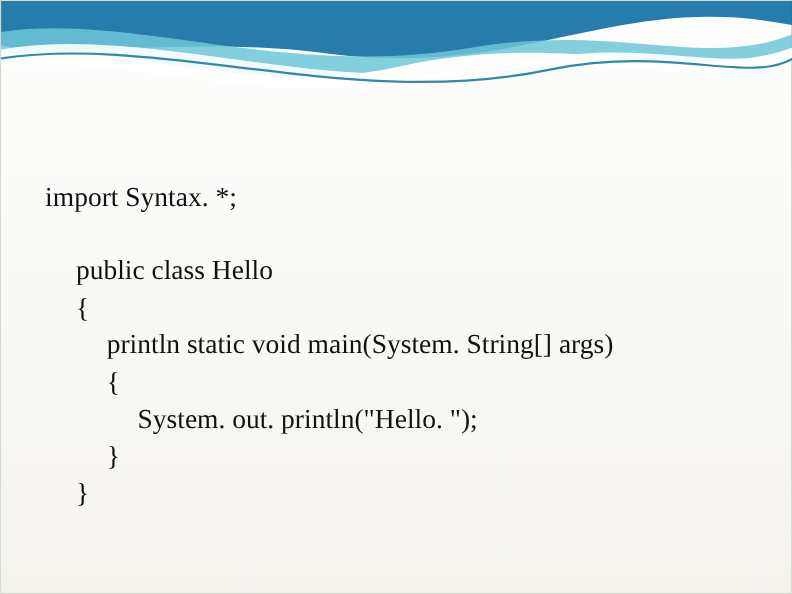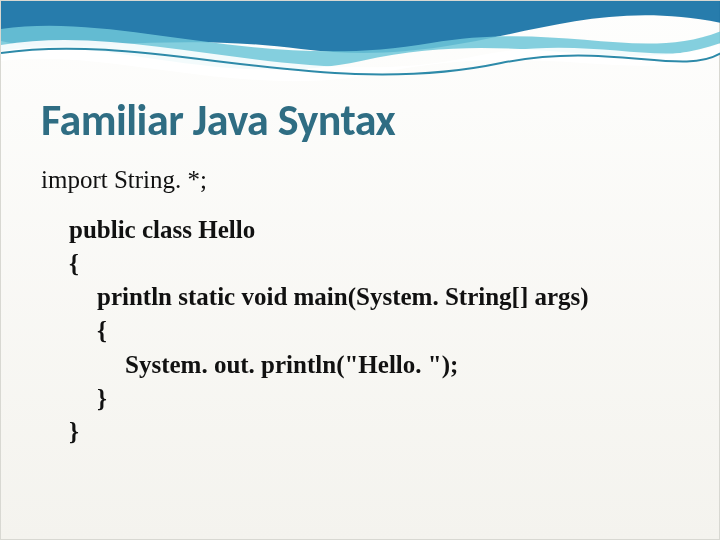--- a/index.html
+++ b/index.html
@@ -39,41 +39,40 @@
     position: absolute;
     top: 162px;
     left: 40px;
     right: 40px;
     font-family: Georgia, 'Times New Roman', serif;
     font-size: 25px;
     line-height: 1.35;
     color: #111;
   }
   .line1 { margin-left: 0; }
-  .blk1 { margin-top: 16px; font-weight: bold; }
+  .blk1 { margin-top: 33px; }
   .indent1 { margin-left: 28px; }
   .indent2 { margin-left: 56px; }
   .indent3 { margin-left: 84px; }
 </style>
 </head>
 <body>
 
 <div class="slide">
 
   <svg class="wave-top" viewBox="0 0 720 90" preserveAspectRatio="none">
     <path d="M0,0 L720,0 L720,22 C560,-10 480,70 300,48 C160,30 60,55 0,40 Z" fill="#0f6ea3" opacity="0.9"></path>
     <path d="M0,28 C120,10 260,72 430,42 C560,20 640,62 720,30 L720,42 C620,78 520,24 360,60 C220,90 100,32 0,50 Z" fill="#6fc7d8" opacity="0.85"></path>
     <path d="M0,44 C140,20 300,92 470,56 C590,30 660,70 720,42 L720,52 C640,86 540,38 380,72 C240,100 110,46 0,60 Z" fill="#ffffff" opacity="0.9"></path>
     <path d="M0,52 C150,30 320,100 500,62 C610,40 680,76 720,52" fill="none" stroke="#2d8aa9" stroke-width="2"></path>
   </svg>
 
-  <div class="title">Familiar Java Syntax</div>
 
   <div class="body">
-    <div class="line1">import String. *;</div>
+    <div class="line1">import Syntax. *;</div>
     <div class="blk1">
       <div class="indent1">public class Hello</div>
       <div class="indent1">{</div>
       <div class="indent2">println static void main(System. String[] args)</div>
       <div class="indent2">{</div>
       <div class="indent3">System. out. println("Hello. ");</div>
       <div class="indent2">}</div>
       <div class="indent1">}</div>
     </div>
   </div>

